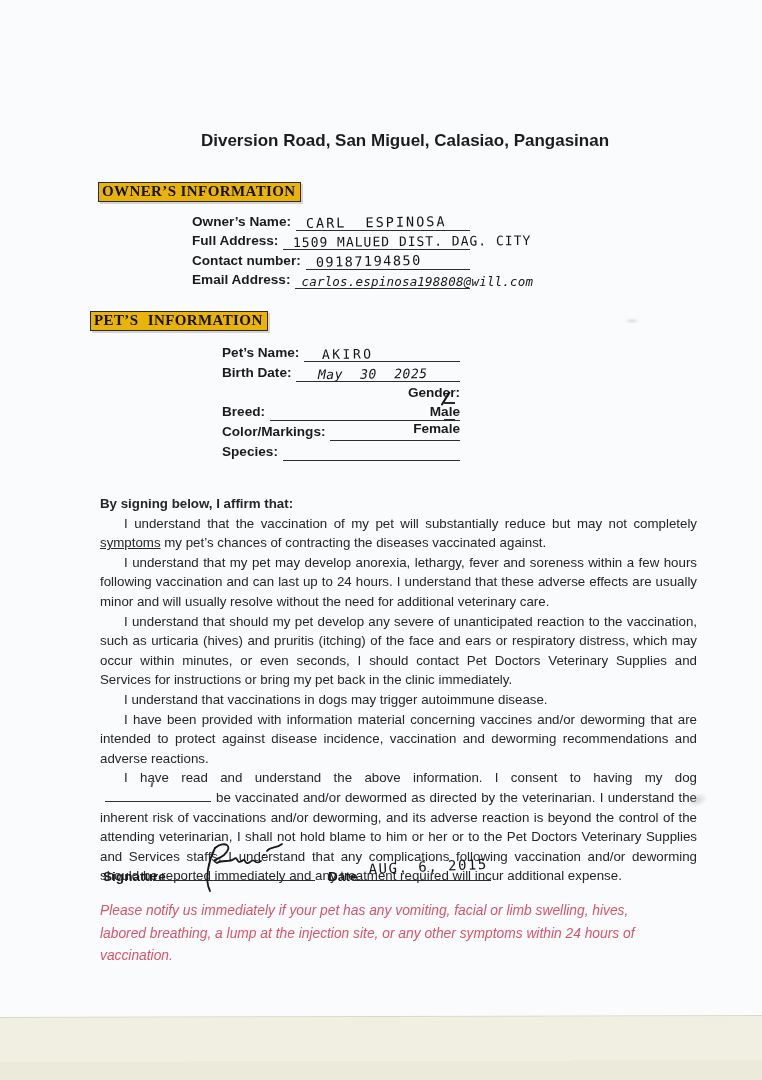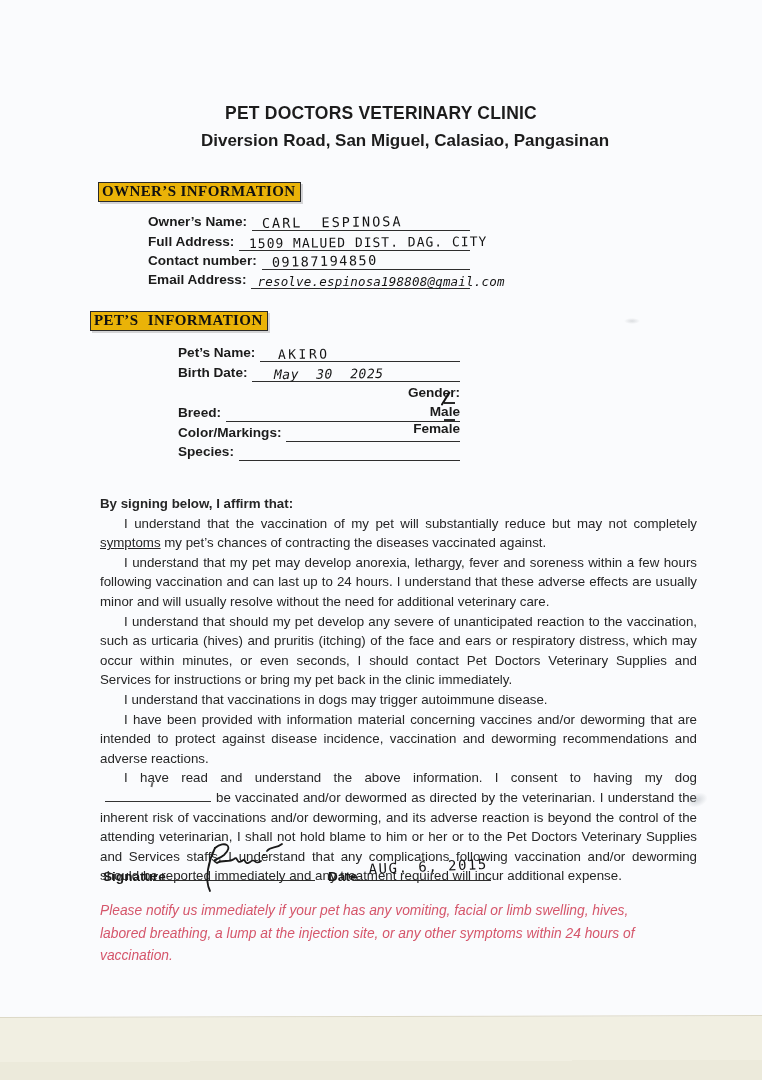--- a/index.html
+++ b/index.html
@@ -24,21 +24,21 @@
     color:#111; border:1.6px solid #2a2a2a; padding:0 4px 1px 3px;
     letter-spacing:0.4px; background:#eab308;
     box-shadow:2px 2px 0 rgba(140,140,140,0.35);
   }
   .owner-box { left:98px; top:182px; }
   .pet-box { left:90px; top:311px; word-spacing:5px; }
   
   .fields { position:absolute; }
   .owner-fields { left:148px; top:212px; width:322px; }
   .pet-fields { left:178px; top:343px; width:282px; }
-  .frow { display:flex; align-items:center; height:19.4px; }
+  .frow { display:flex; align-items:flex-start; height:19.4px;margin-left:44px; }
   .pet-fields .frow { height:19.8px; }
   .flabel {
     font-weight:bold; font-size:13.6px; line-height:19px; color:#1b1b1b;
     white-space:pre;
   }
   .fline {
     flex:1; border-bottom:1.5px solid #2e2e2e; position:relative;
     height:18px; margin-left:5px;
   }
   
@@ -107,21 +107,20 @@
   .smudge-b {
     position:absolute; left:624px; top:318px; width:16px; height:6px;
     background:radial-gradient(ellipse at center, rgba(160,165,170,0.35), rgba(160,165,170,0) 70%);
   }
 </style>
 </head>
 <body>
 
 <div class="scan">
 
-  <div class="clinic-name">PET DOCTORS VETERINARY CLINIC</div>
   <div class="clinic-address">Diversion Road, San Miguel, Calasiao, Pangasinan</div>
 
   <div class="section-box owner-box">OWNER’S INFORMATION</div>
   <div class="fields owner-fields">
     <div class="frow">
       <span class="flabel">Owner’s Name:</span>
       <span class="fline">
         <span class="hw hw-name">CARL ESPINOSA</span>
       </span>
     </div>
@@ -133,21 +132,21 @@
     </div>
     <div class="frow">
       <span class="flabel">Contact number:</span>
       <span class="fline">
         <span class="hw hw-phone">09187194850</span>
       </span>
     </div>
     <div class="frow">
       <span class="flabel">Email Address:</span>
       <span class="fline">
-        <span class="hw hw-email">resolve.espinosa198808@gmail.com</span>
+        <span class="hw hw-email">carlos.espinosa198808@will.com</span>
       </span>
     </div>
   </div>
 
   <div class="section-box pet-box">PET’S INFORMATION</div>
   <div class="fields pet-fields">
     <div class="frow">
       <span class="flabel">Pet’s Name:</span>
       <span class="fline">
         <span class="hw hw-pet">AKIRO</span>

